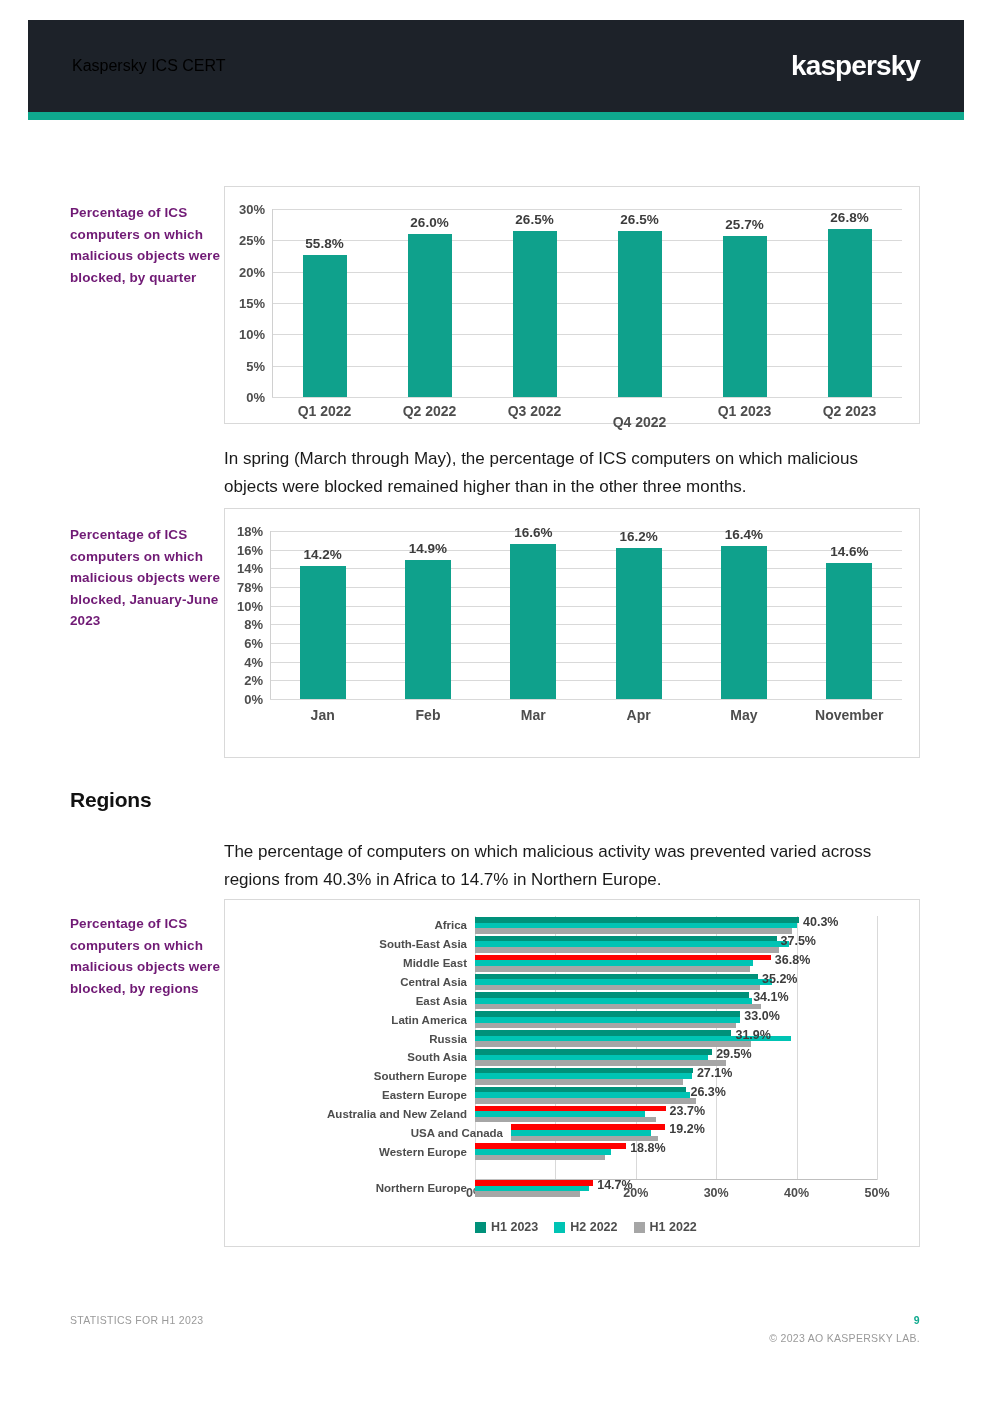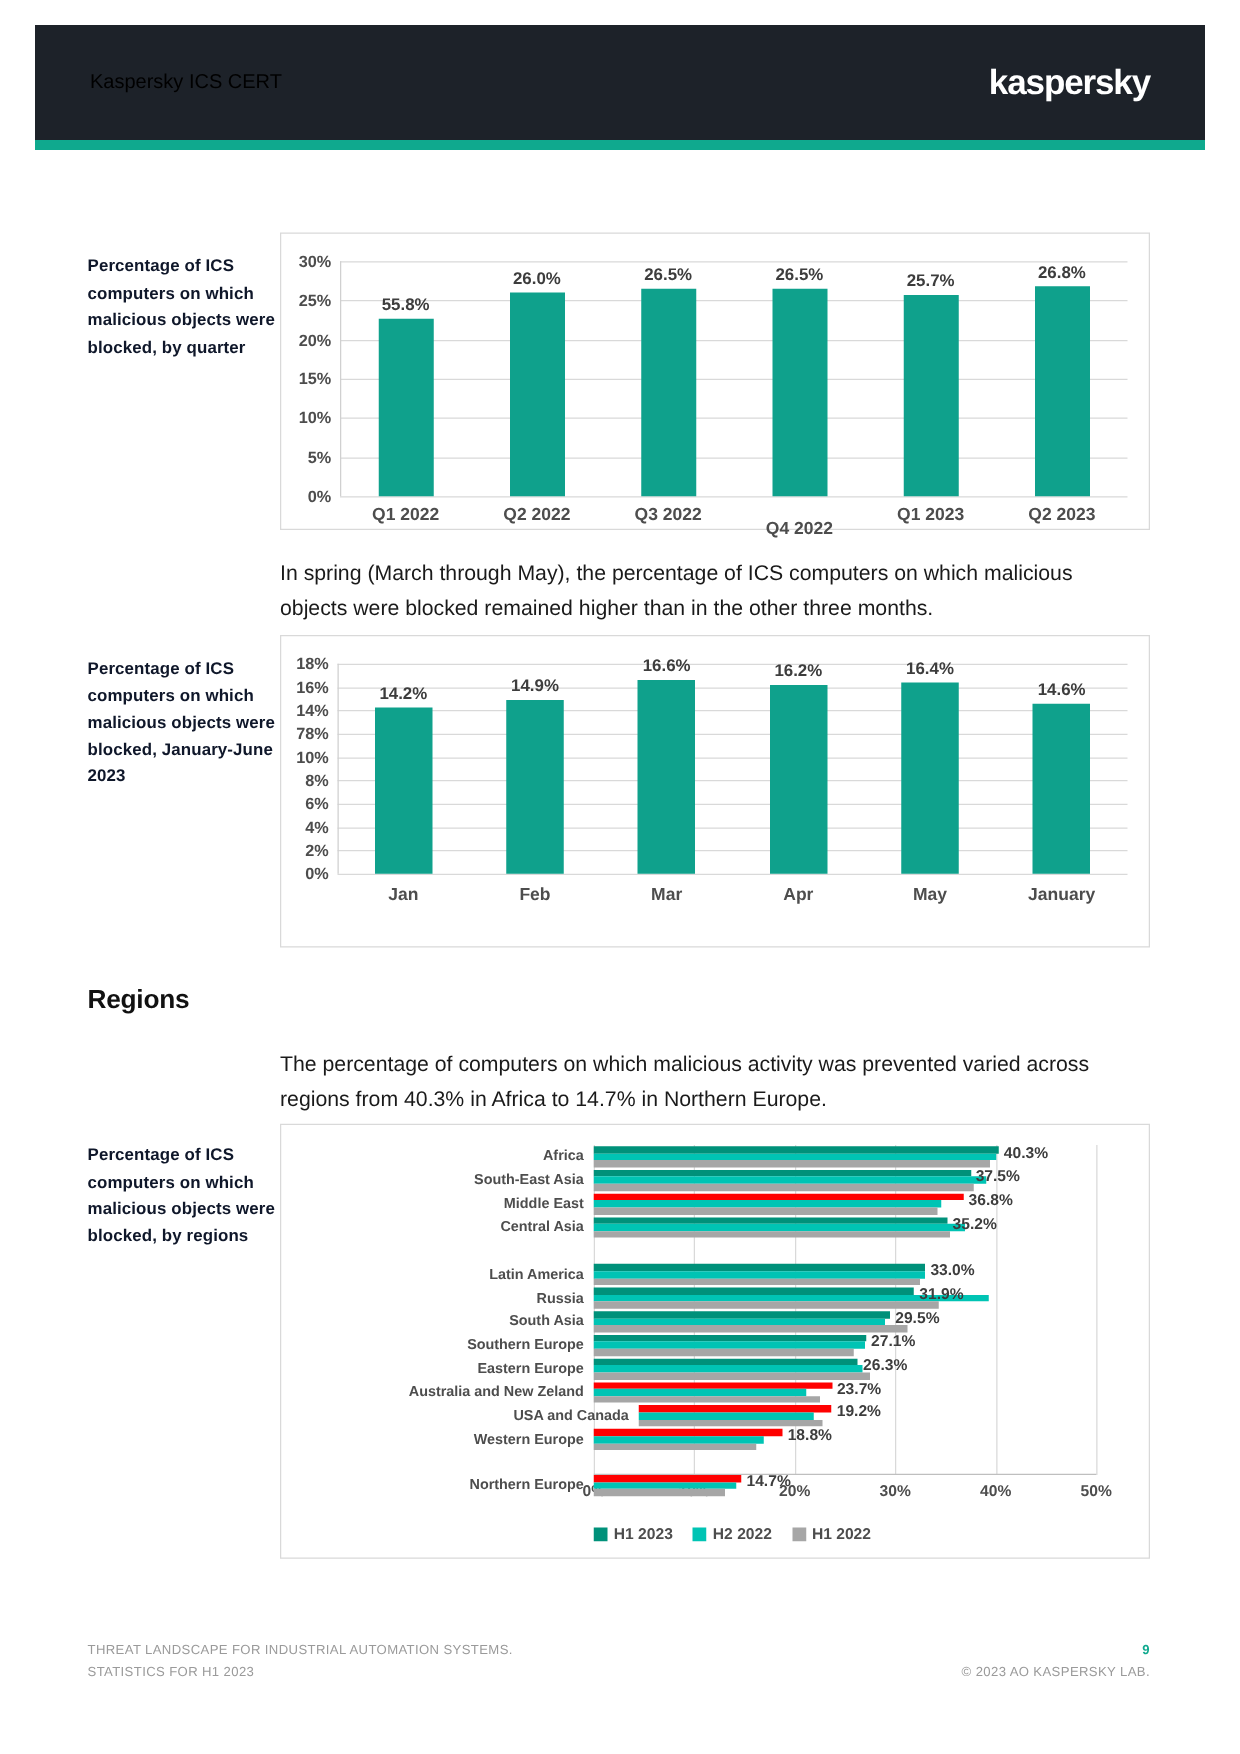--- a/index.html
+++ b/index.html
@@ -20,21 +20,21 @@
   }
   .brand-logo { color: #ffffff; font-size: 28px; font-weight: 700; letter-spacing: -0.9px; }
   .header-rule {
     position: absolute; left: 28px; top: 112px; right: 28px; height: 8px; background: #0fa98e;
   }
 
   
   .caption {
     position: absolute;
     width: 152px;
-    color: #0f172a;
+    color: #701a75;
     font-size: 13.5px;
     font-weight: 700;
     line-height: 21.6px;
     letter-spacing: 0.1px;
   }
   #cap1 { left: 70px; top: 202px; }
   #cap2 { left: 70px; top: 524px; }
   #cap3 { left: 70px; top: 913px; }
 
   
@@ -236,21 +236,21 @@
             <div class="v-cat" style="top: 176px;">Apr</div>
           </div>
           <div class="v-col" style="left: 421.333px; width: 105.333px;">
             <div class="v-bar" style="height: 153.067px; width: 46px; background: rgb(15, 161, 140);"></div>
             <div class="v-val" style="bottom: 157.067px;">16.4%</div>
             <div class="v-cat" style="top: 176px;">May</div>
           </div>
           <div class="v-col" style="left: 526.667px; width: 105.333px;">
             <div class="v-bar" style="height: 136.267px; width: 46px; background: rgb(15, 161, 140);"></div>
             <div class="v-val" style="bottom: 140.267px;">14.6%</div>
-            <div class="v-cat" style="top: 176px;">January</div>
+            <div class="v-cat" style="top: 176px;">November</div>
           </div>
         </div>
       </div>
   </div>
 
   <div class="section-head">Regions</div>
   <div class="para" id="para2">The percentage of computers on which malicious activity was prevented varied across regions from 40.3% in Africa to 14.7% in Northern Europe.</div>
 
   <div class="caption" id="cap3">Percentage of ICS computers on which malicious objects were blocked, by regions</div>
 
@@ -290,20 +290,27 @@
           <div class="h-bar" style="top: 12.2286px; height: 5.6px; width: 274.968px; background: rgb(166, 166, 166);"></div>
           <div class="h-val" style="left: 295.872px; top: -0.971429px;">36.8%</div>
         </div>
         <div class="h-row" style="top: 56.5714px; height: 18.8571px;">
           <div class="h-label">Central Asia</div>
           <div class="h-bar" style="top: 1.02857px; height: 5.6px; width: 283.008px; background: rgb(0, 145, 122);"></div>
           <div class="h-bar" style="top: 6.62857px; height: 5.6px; width: 297.48px; background: rgb(0, 196, 180);"></div>
           <div class="h-bar" style="top: 12.2286px; height: 5.6px; width: 285.42px; background: rgb(166, 166, 166);"></div>
           <div class="h-val" style="left: 283.008px; top: -0.971429px;">35.2%</div>
         </div>
+        <div class="h-row" style="top: 75.4286px; height: 18.8571px;">
+          <div class="h-label">East Asia</div>
+          <div class="h-bar" style="top: 1.02857px; height: 5.6px; width: 274.164px; background: rgb(0, 145, 122);"></div>
+          <div class="h-bar" style="top: 6.62857px; height: 5.6px; width: 276.576px; background: rgb(0, 196, 180);"></div>
+          <div class="h-bar" style="top: 12.2286px; height: 5.6px; width: 286.224px; background: rgb(166, 166, 166);"></div>
+          <div class="h-val" style="left: 274.164px; top: -0.971429px;">34.1%</div>
+        </div>
         <div class="h-row" style="top: 94.2857px; height: 18.8571px;">
           <div class="h-label">Latin America</div>
           <div class="h-bar" style="top: 1.02857px; height: 5.6px; width: 265.32px; background: rgb(0, 145, 122);"></div>
           <div class="h-bar" style="top: 6.62857px; height: 5.6px; width: 264.516px; background: rgb(0, 196, 180);"></div>
           <div class="h-bar" style="top: 12.2286px; height: 5.6px; width: 261.3px; background: rgb(166, 166, 166);"></div>
           <div class="h-val" style="left: 265.32px; top: -0.971429px;">33.0%</div>
         </div>
         <div class="h-row" style="top: 113.143px; height: 18.8571px;">
           <div class="h-label">Russia</div>
           <div class="h-bar" style="top: 1.02857px; height: 5.6px; width: 256.476px; background: rgb(0, 145, 122);"></div>
@@ -371,21 +378,20 @@
           <span>H2 2022</span>
         </div>
         <div class="legend-item">
           <span class="legend-swatch" style="background: rgb(166, 166, 166);"></span>
           <span>H1 2022</span>
         </div>
       </div>
   </div>
 
   <div class="footer-left">
-    <div>THREAT LANDSCAPE FOR INDUSTRIAL AUTOMATION SYSTEMS.</div>
     <div>STATISTICS FOR H1 2023</div>
   </div>
   <div class="footer-right">
     <span class="page-num">9</span>
     <span>© 2023 AO KASPERSKY LAB.</span>
   </div>
 
 </div>
 
 </body></html>

